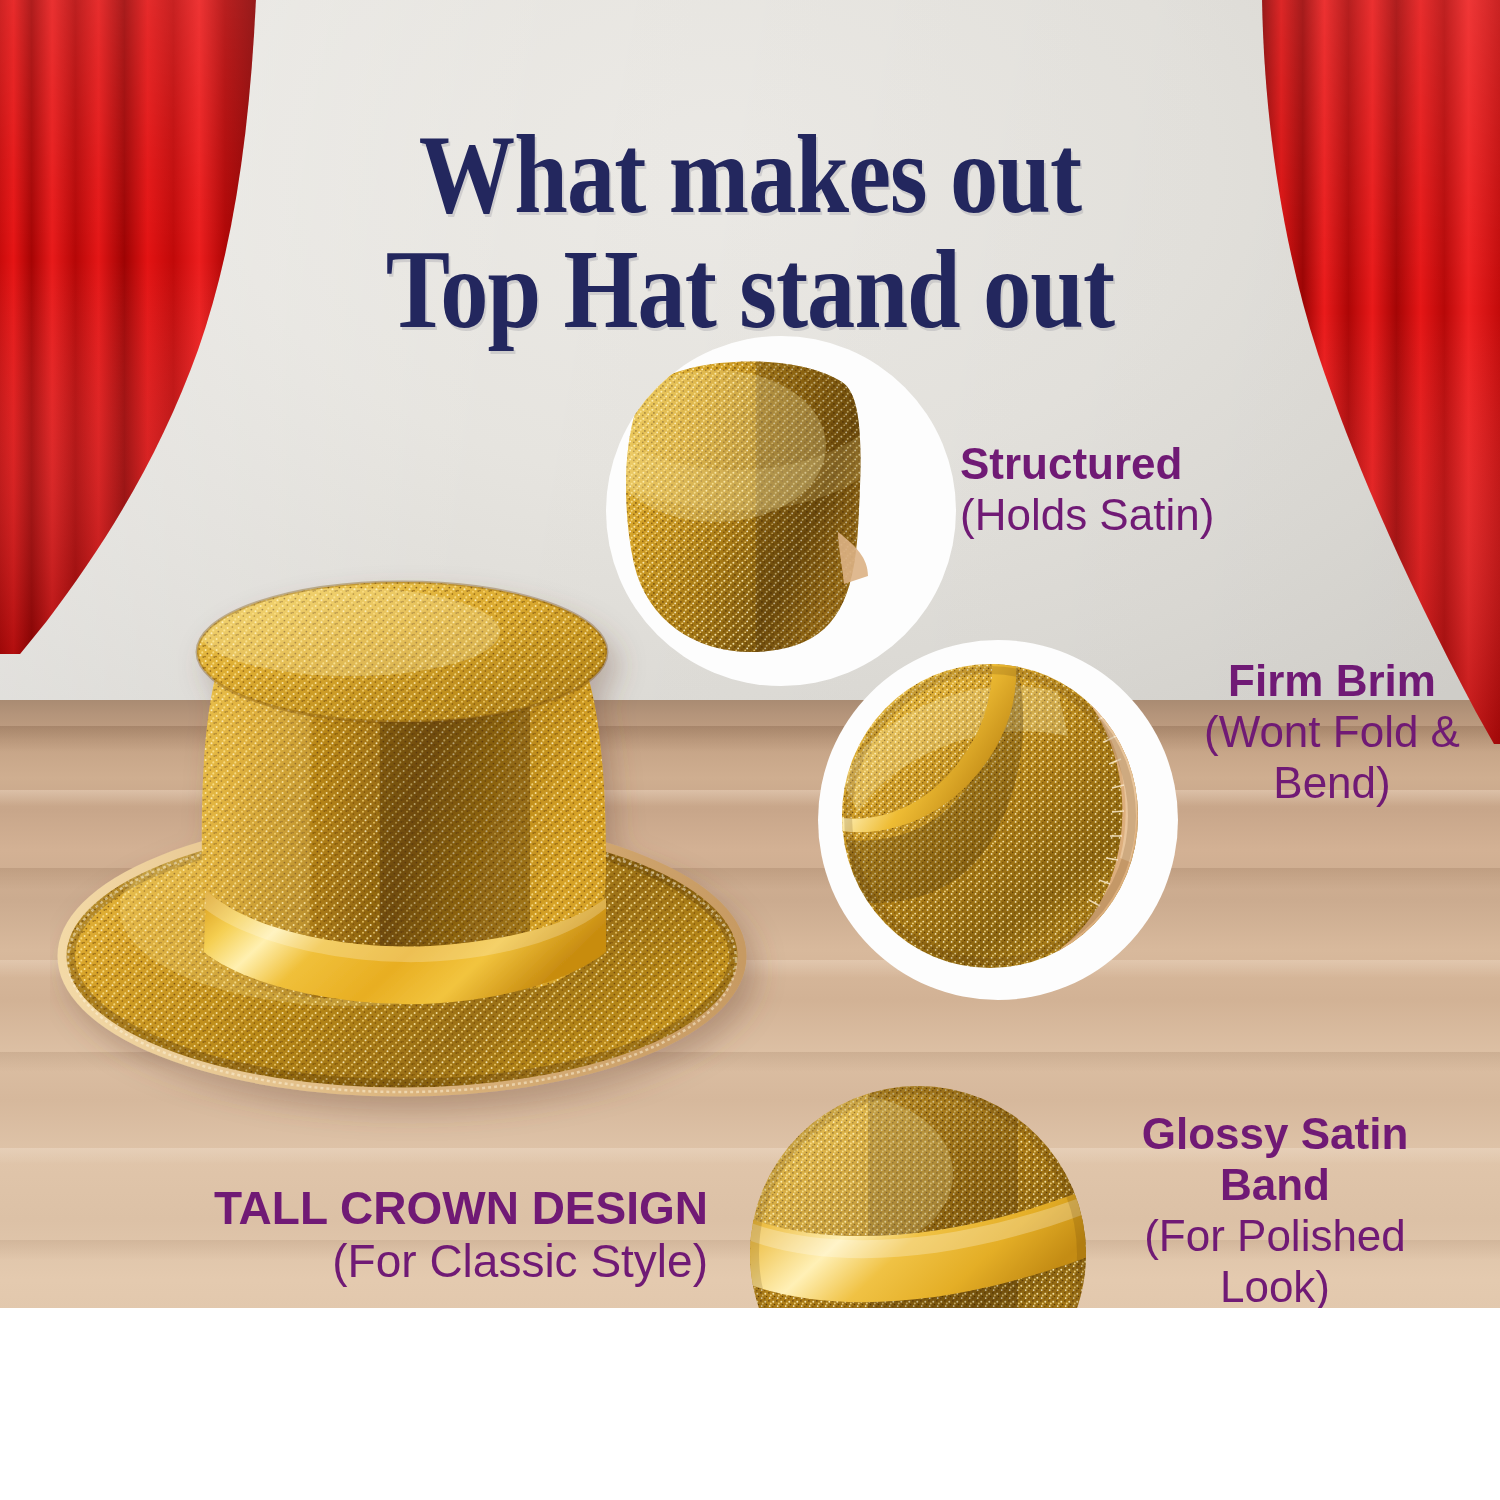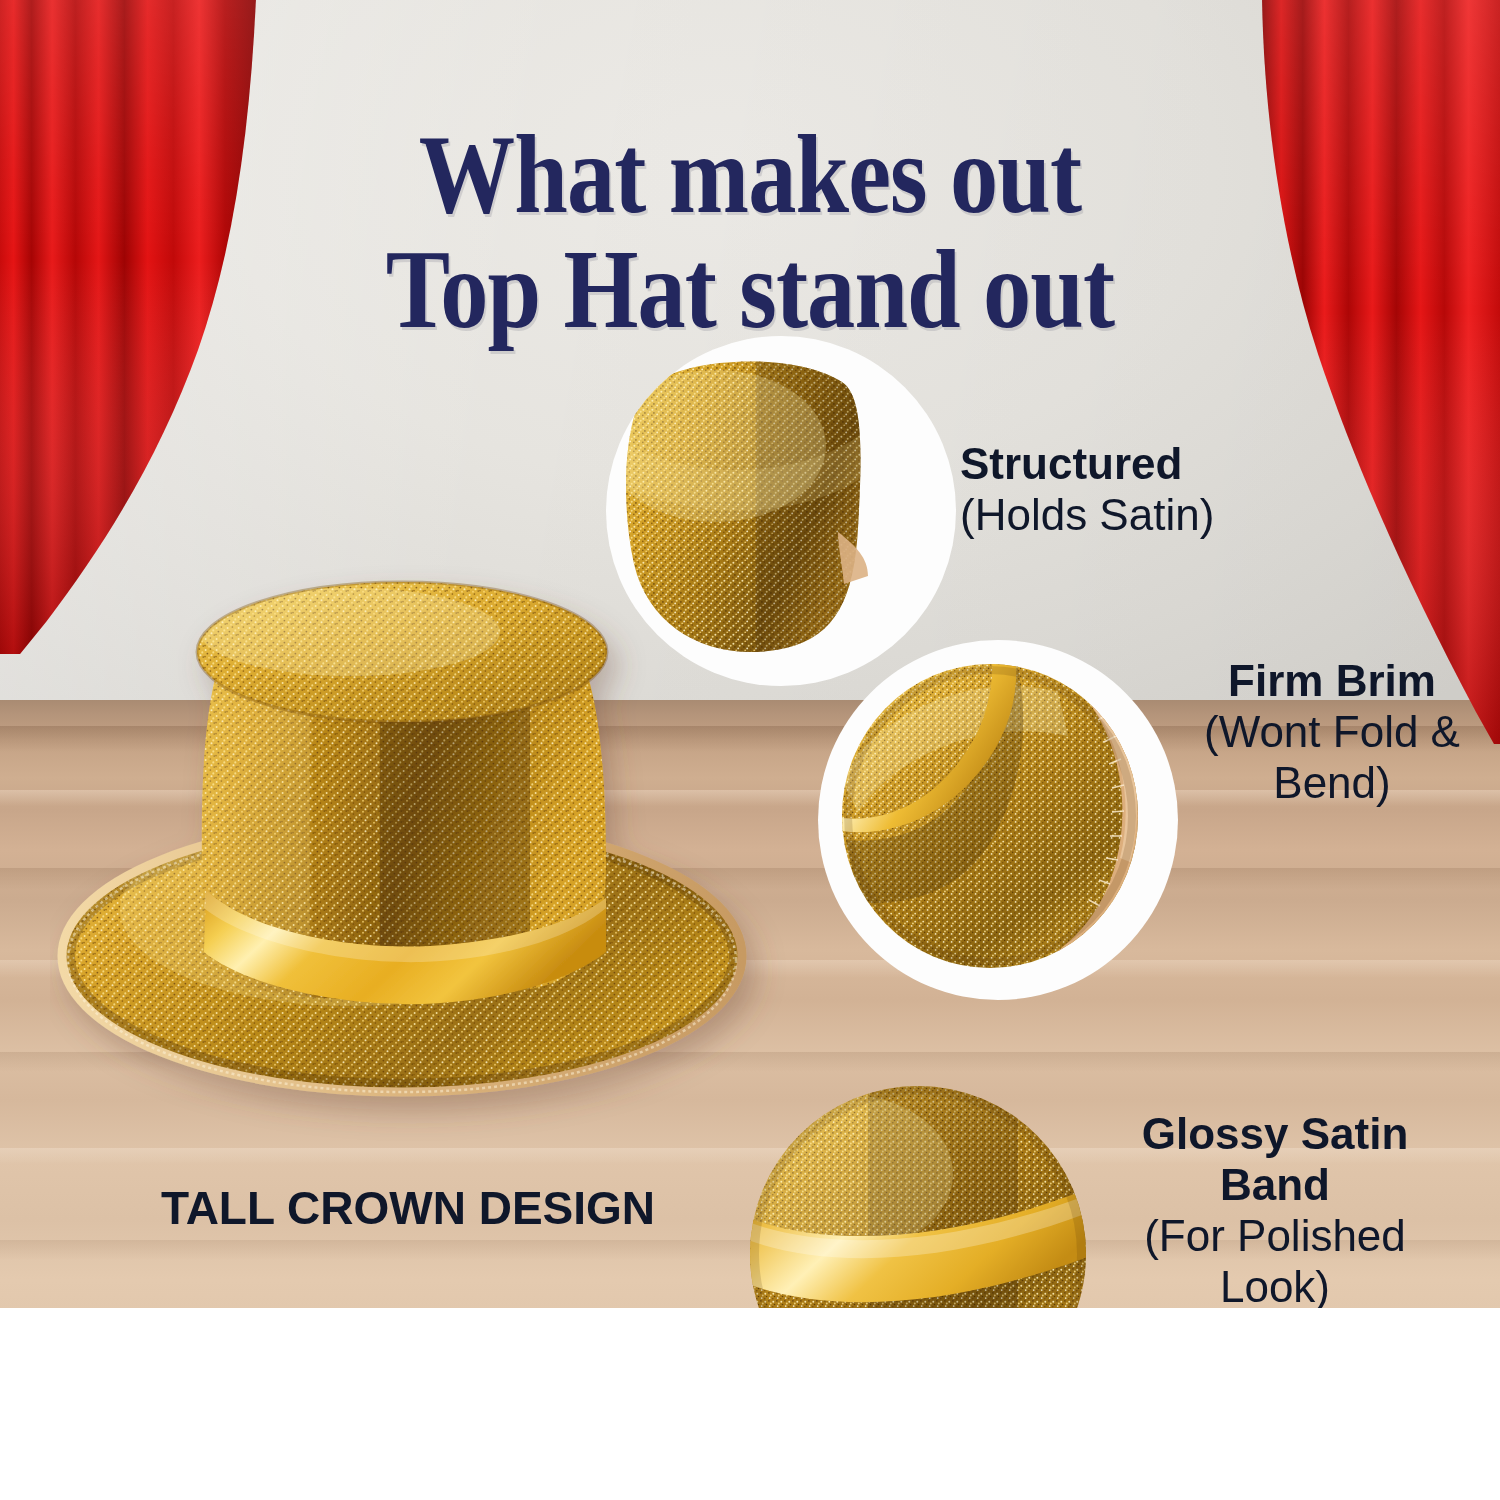--- a/index.html
+++ b/index.html
@@ -87,28 +87,28 @@
   .circle{position:absolute;border-radius:50%;overflow:hidden;}
 
   
   #circle-structured{left:606px;top:336px;width:350px;height:350px;background:#fdfdfd;}
   
   #circle-brim{left:818px;top:640px;width:360px;height:360px;background:#fdfdfd;}
   
   #circle-band{left:748px;top:1084px;width:340px;height:340px;}
 
   
-  .label{position:absolute;color:#0f172a;line-height:1.16;}
+  .label{position:absolute;color:#701a75;line-height:1.16;}
   .label .hd{font-weight:bold;display:block;}
   .label .sub{font-weight:normal;display:block;}
 
   #label-structured{left:960px;top:438px;width:430px;font-size:44px;}
   #label-brim{left:1182px;top:655px;width:300px;font-size:44px;text-align:center;}
   #label-band{left:1090px;top:1108px;width:370px;font-size:44px;text-align:center;}
-  #label-crown{left:108px;top:1182px;width:600px;font-size:46px;text-align:center;}
+  #label-crown{left:108px;top:1182px;width:600px;font-size:46px;text-align:right;}
 
   
   #hat{position:absolute;left:50px;top:560px;width:760px;height:600px;}
   #hat svg{display:block;}
 </style>
 </head>
 <body>
 
 <div id="stage">
 
@@ -429,15 +429,16 @@
     <span class="sub">(For Polished Look)</span>
   </div>
 
   <div class="label" id="label-brim">
     <span class="hd">Firm Brim</span>
     <span class="sub">(Wont Fold &amp; Bend)</span>
   </div>
 
   <div class="label" id="label-crown">
     <span class="hd">TALL CROWN DESIGN</span>
+    <span class="sub">(For Classic Style)</span>
   </div>
 
 </div>
 
 </body></html>

